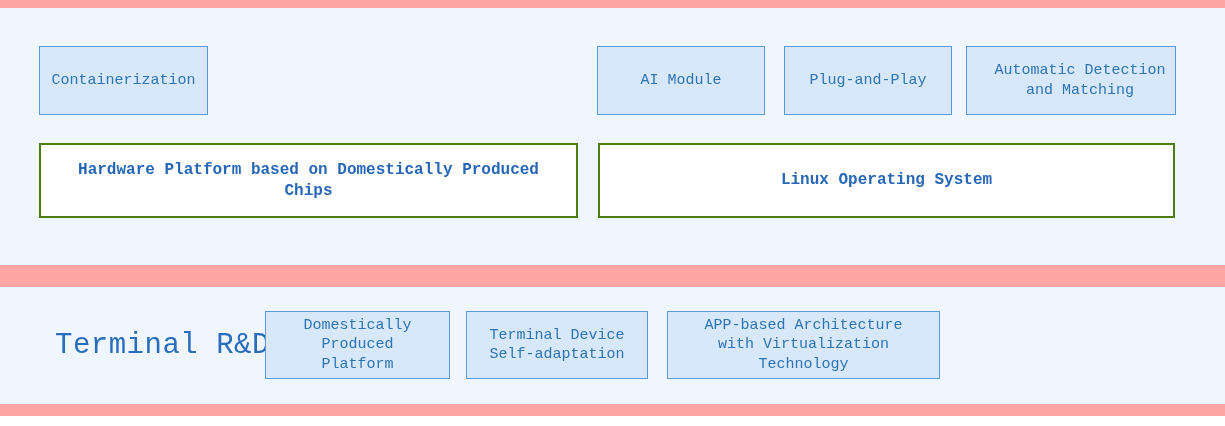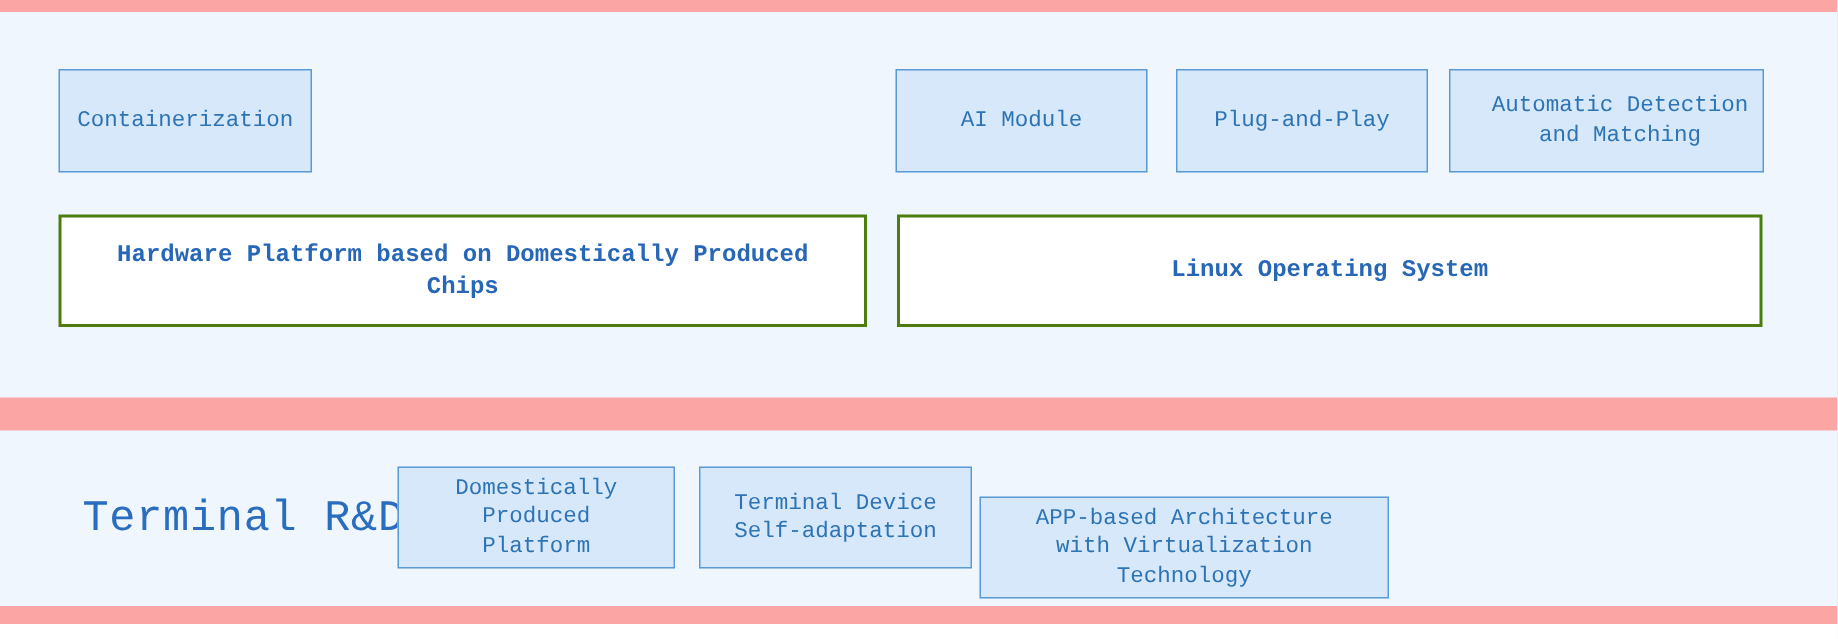--- a/index.html
+++ b/index.html
@@ -103,20 +103,20 @@
     <div class="feature-box" style="left:265px; top:24px; width:185px; height:68px;justify-content:flex-end;">
       <span>Domestically Produced
 Platform</span>
     </div>
 
     <div class="feature-box" style="left:466px; top:24px; width:182px; height:68px;">
       <span>Terminal Device
 Self-adaptation</span>
     </div>
 
-    <div class="feature-box" style="left:653px; top:24px; width:273px; height:68px;margin-top:20px;">
+    <div class="feature-box" style="left:667px; top:24px; width:273px; height:68px;">
       <span>APP-based Architecture
 with Virtualization Technology</span>
     </div>
 
   </section>
 
 </div>
 
 </body></html>

